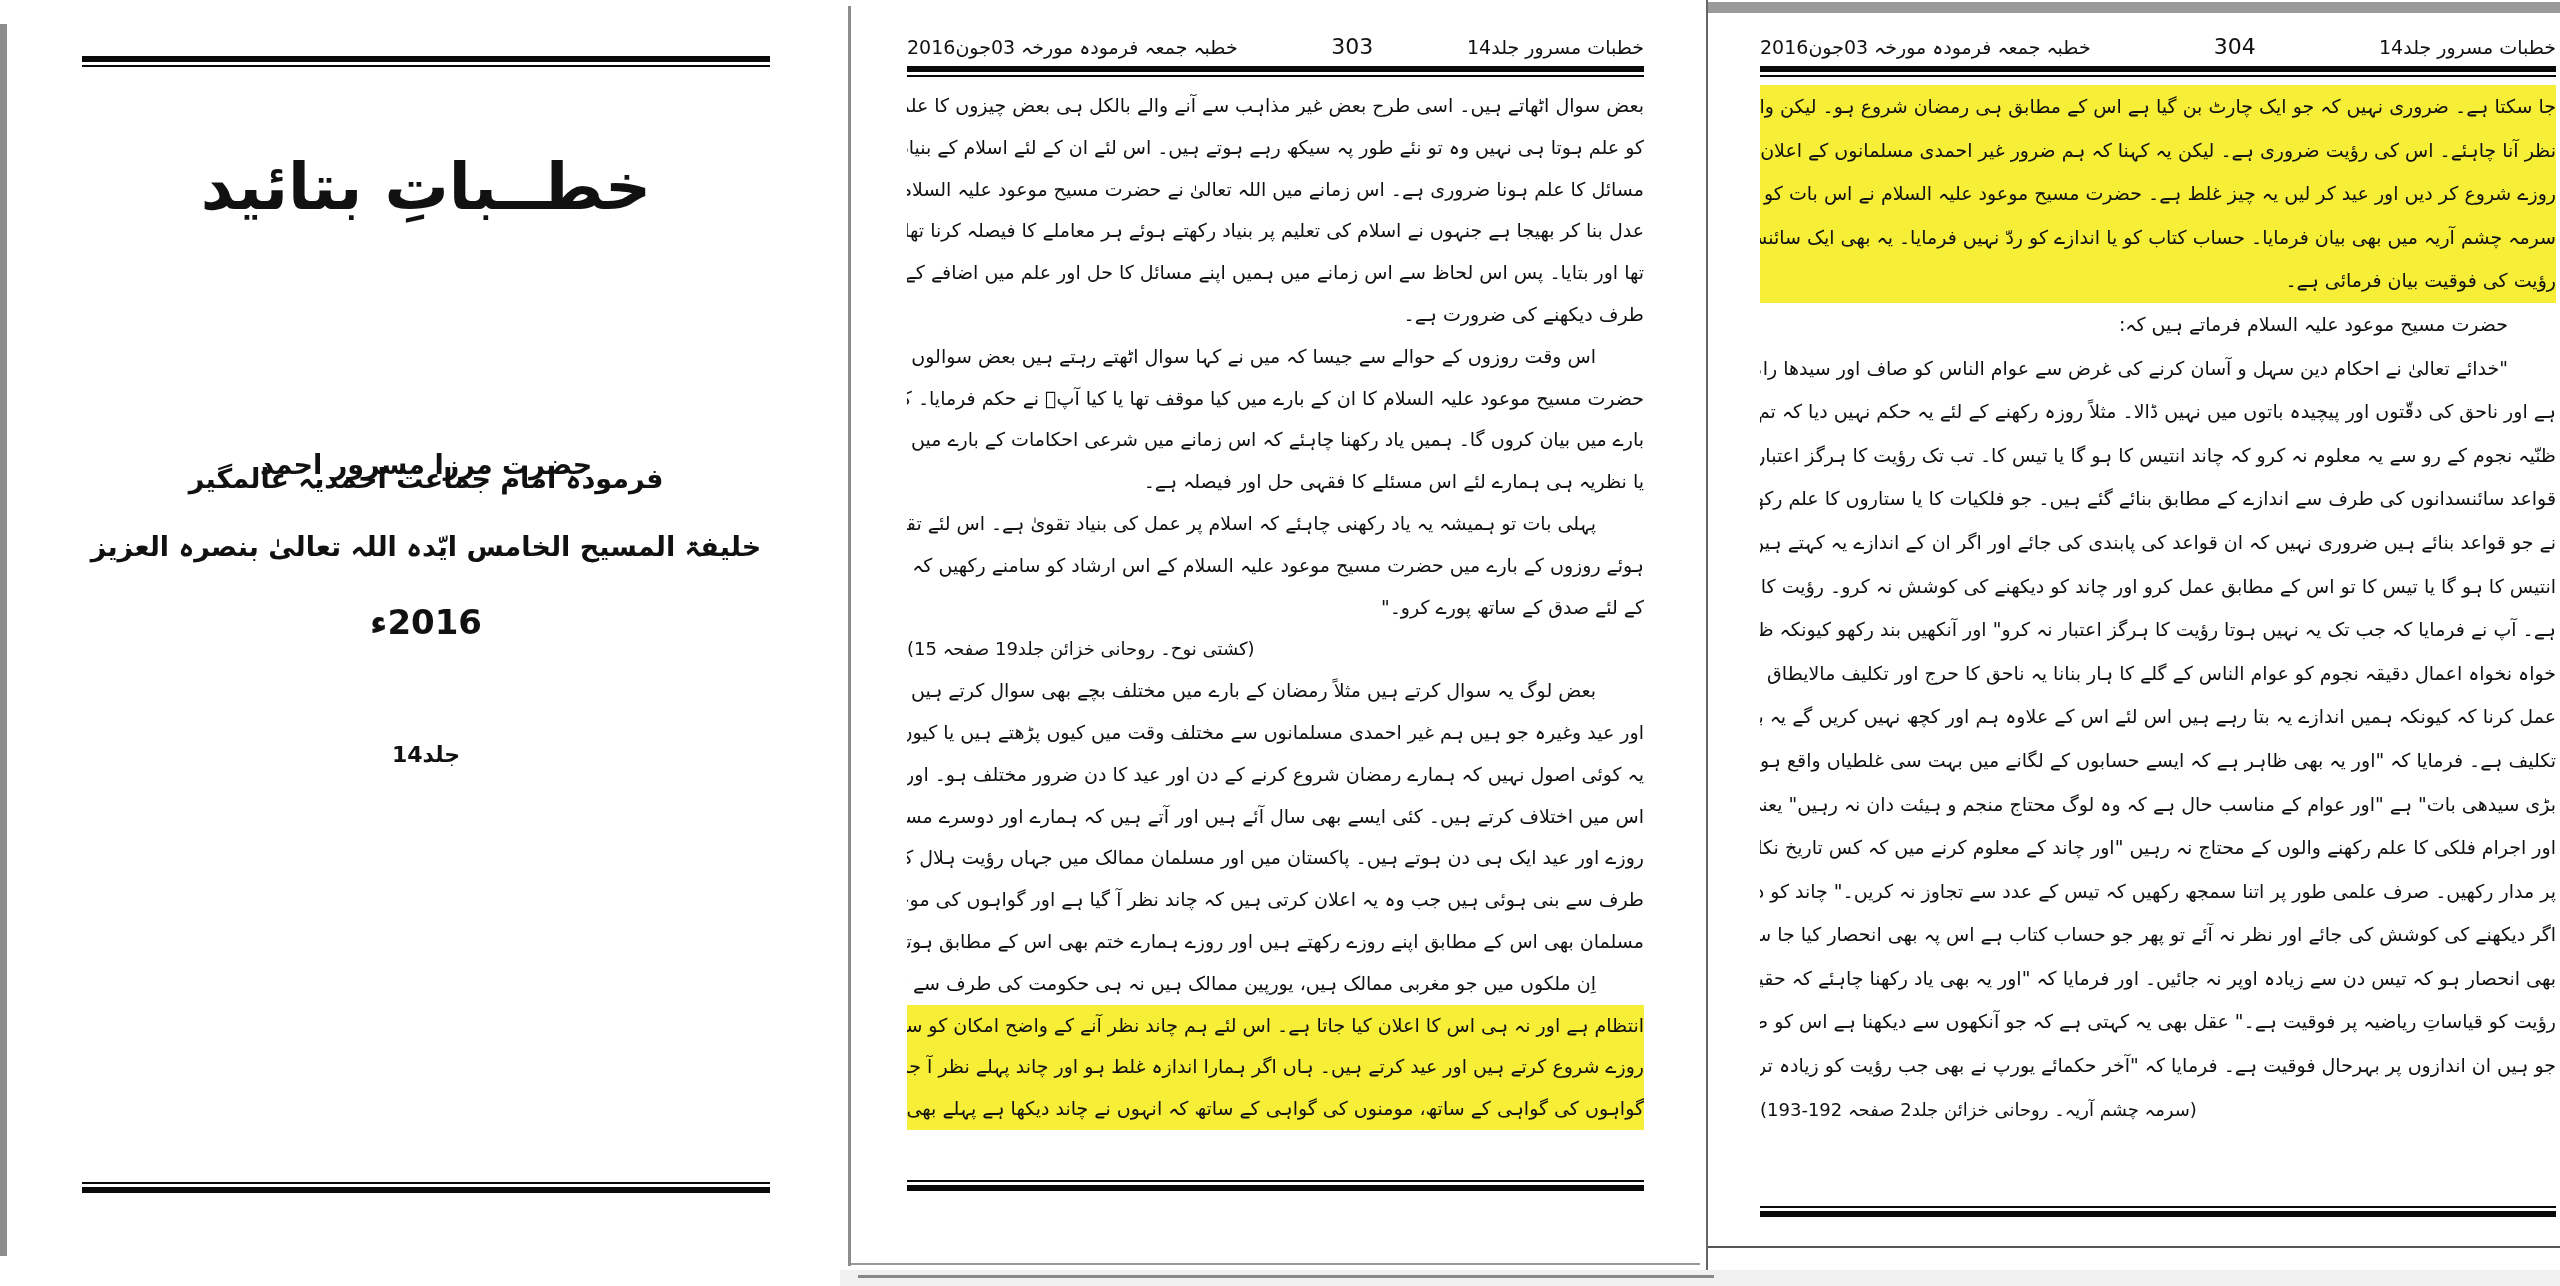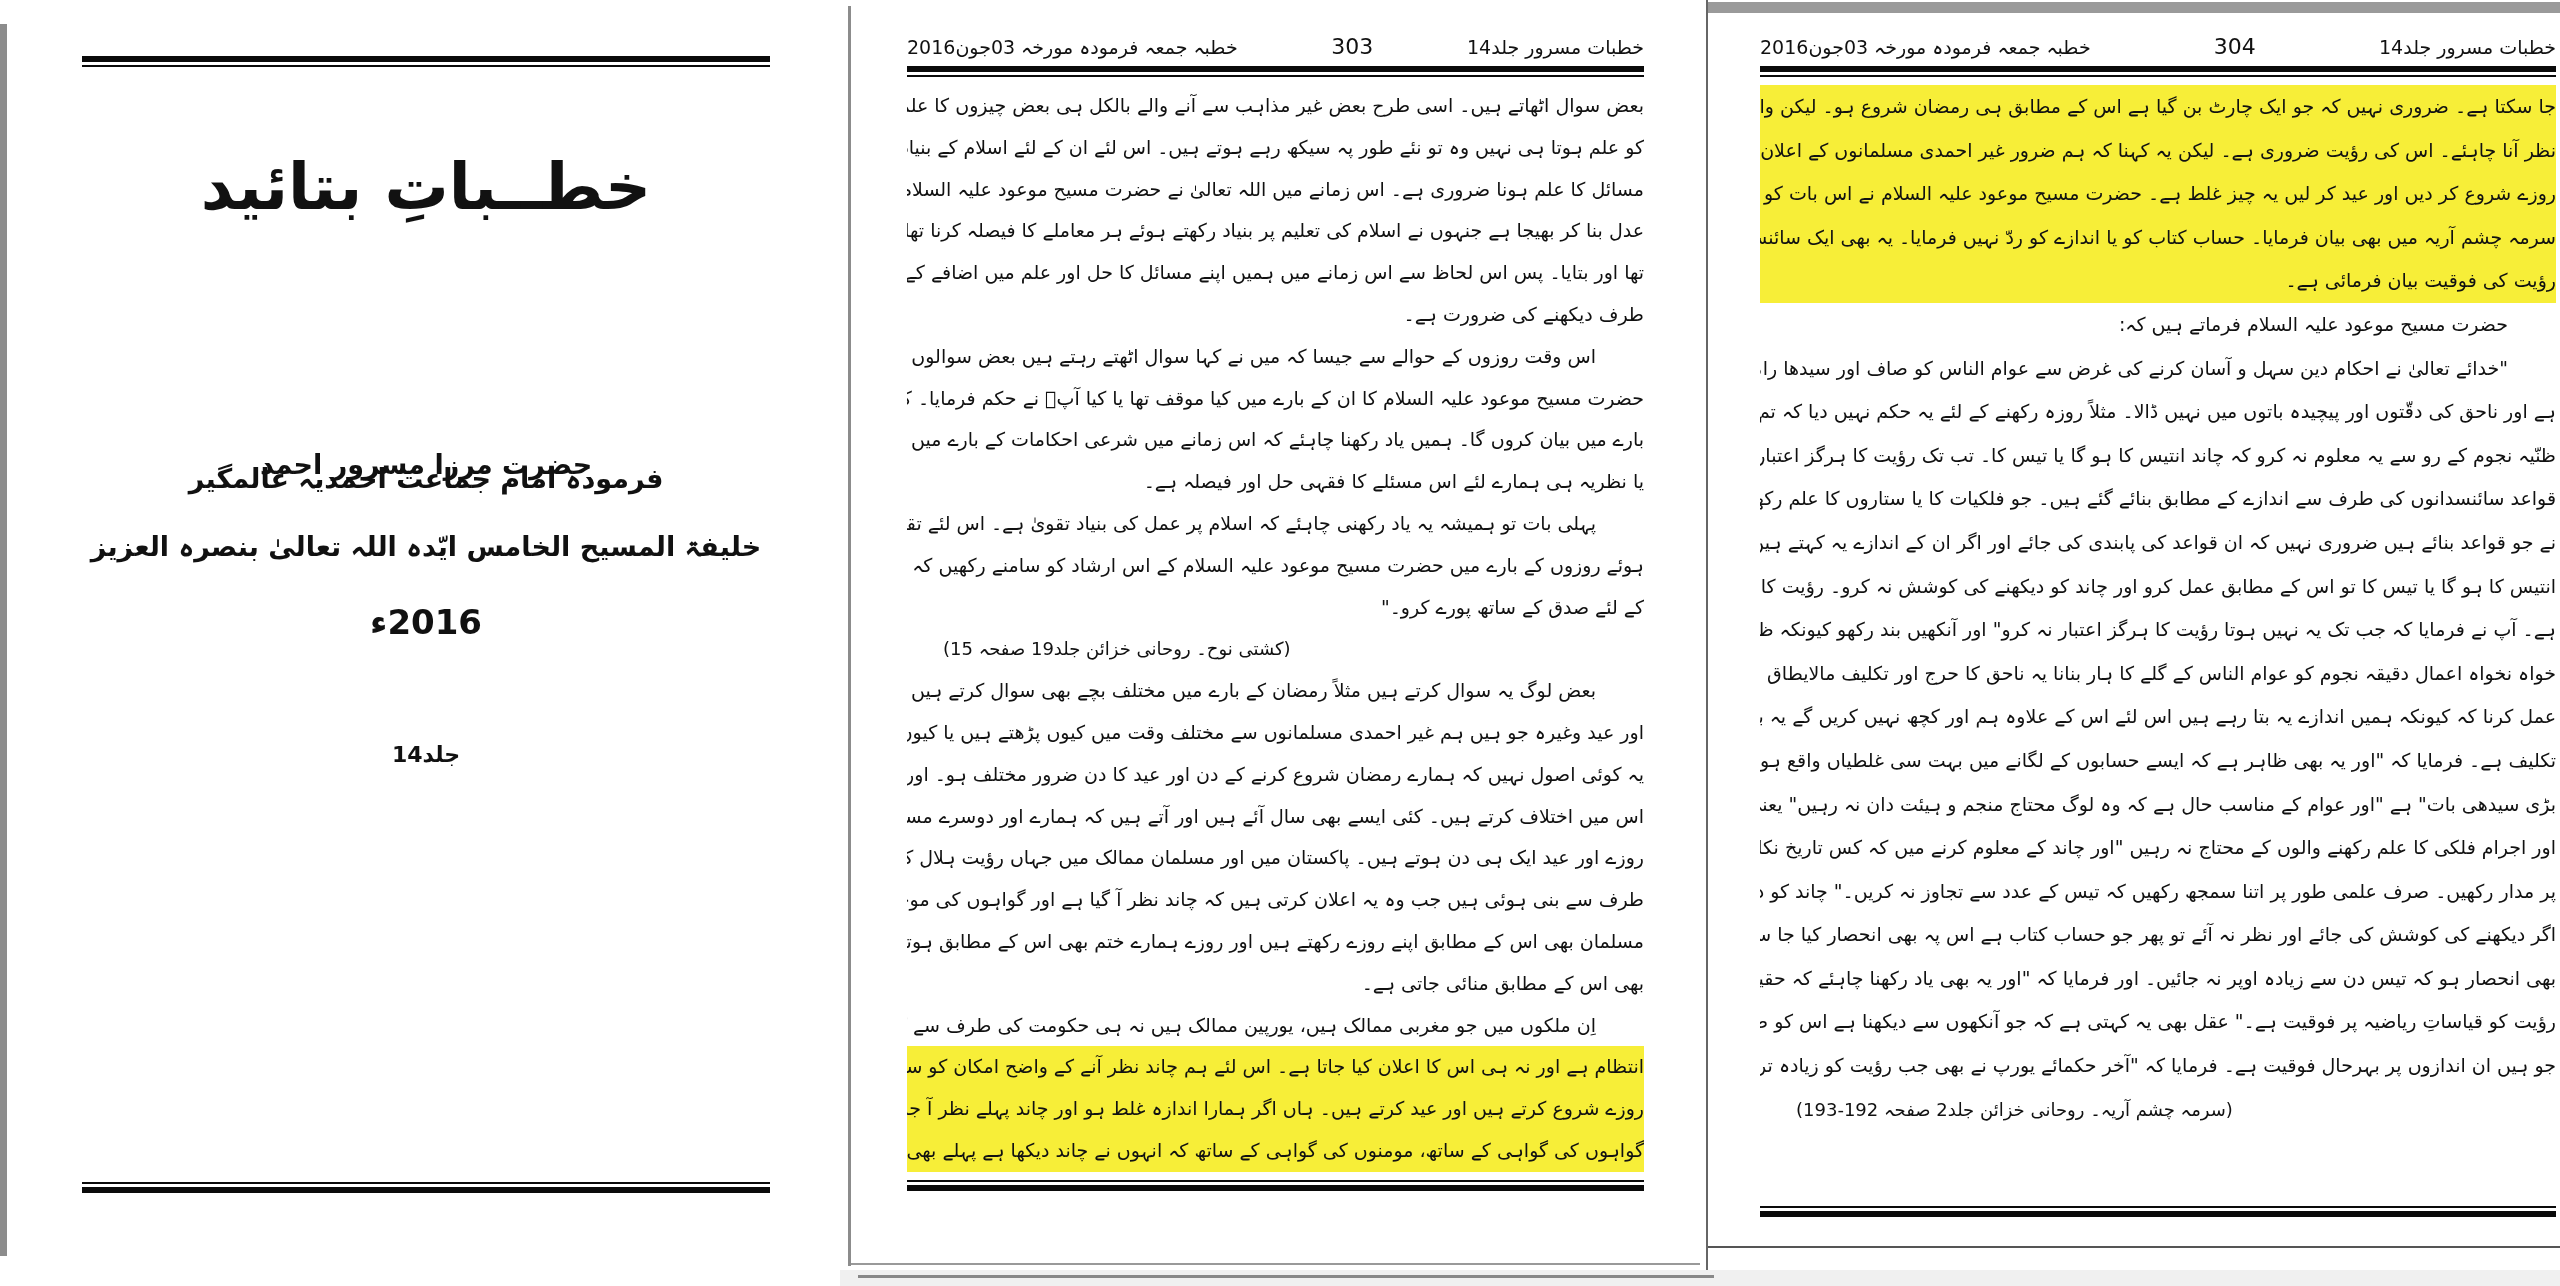--- a/index.html
+++ b/index.html
@@ -21,21 +21,21 @@
   #page303 .pg-inner{padding:0 56px;}
   #page304 .pg-inner{padding:0 6px 0 52px;}
   .pg-header{display:flex;justify-content:space-between;align-items:baseline;
              padding-top:34px;font-size:19px;white-space:nowrap;}
   .pg-num{font-size:22px;}
   .hdr-rule{margin-top:7px;}
   .lines{margin-top:8px;}
   .ln{height:var(--lh);line-height:var(--lh);overflow:hidden;font-size:19px;
       text-align:justify;text-align-last:justify;white-space:nowrap;}
   .a-e{text-align-last:right;}
-  .a-l{text-align:left;text-align-last:left;margin-left:36px;}
+  .a-l{text-align:left;text-align-last:left;}
   .ind{padding-right:48px;}
   .hl{background:var(--hl,#f7ee38);}
   .cit{font-size:18px;}
   .top-bar{position:absolute;top:2px;left:0;right:0;height:11px;background:#9a9a9a;}
   .abs-rule{position:absolute;}
 </style>
 </head>
 <body>
 
 <div id="screen">
@@ -90,21 +90,20 @@
           <div class="ln a-j">ہوئے روزوں کے بارے میں حضرت مسیح موعود علیہ السلام کے اس ارشاد کو سامنے رکھیں کہ "اپنے روزوں کو خدا</div>
           <div class="ln a-e">کے لئے صدق کے ساتھ پورے کرو۔"</div>
           <div class="ln a-l cit">(کشتی نوح۔ روحانی خزائن جلد19 صفحہ 15)</div>
           <div class="ln a-j ind">بعض لوگ یہ سوال کرتے ہیں مثلاً رمضان کے بارے میں مختلف بچے بھی سوال کرتے ہیں کہ رمضان</div>
           <div class="ln a-j">اور عید وغیرہ جو ہیں ہم غیر احمدی مسلمانوں سے مختلف وقت میں کیوں پڑھتے ہیں یا کیوں شروع کرتے ہیں۔ اوّل تو</div>
           <div class="ln a-j">یہ کوئی اصول نہیں کہ ہمارے رمضان شروع کرنے کے دن اور عید کا دن ضرور مختلف ہو۔ اور نہ ہی ہم جان بوجھ کر</div>
           <div class="ln a-j">اس میں اختلاف کرتے ہیں۔ کئی ایسے بھی سال آئے ہیں اور آتے ہیں کہ ہمارے اور دوسرے مسلمانوں کے</div>
           <div class="ln a-j">روزے اور عید ایک ہی دن ہوتے ہیں۔ پاکستان میں اور مسلمان ممالک میں جہاں رؤیت ہلال کمیٹیاں حکومت کی</div>
           <div class="ln a-j">طرف سے بنی ہوئی ہیں جب وہ یہ اعلان کرتی ہیں کہ چاند نظر آ گیا ہے اور گواہوں کی موجودگی ہے تو ہم احمدی</div>
           <div class="ln a-j">مسلمان بھی اس کے مطابق اپنے روزے رکھتے ہیں اور روزے ہمارے ختم بھی اس کے مطابق ہوتے ہیں اور عید</div>
-          <div class="ln a-e">بھی اس کے مطابق منائی جاتی ہے۔</div>
           <div class="ln a-j ind">اِن ملکوں میں جو مغربی ممالک ہیں، یورپین ممالک ہیں نہ ہی حکومت کی طرف سے کسی رؤیت ہلال کا</div>
           <div class="ln a-j hl">انتظام ہے اور نہ ہی اس کا اعلان کیا جاتا ہے۔ اس لئے ہم چاند نظر آنے کے واضح امکان کو سامنے رکھتے ہوئے</div>
           <div class="ln a-j hl">روزے شروع کرتے ہیں اور عید کرتے ہیں۔ ہاں اگر ہمارا اندازہ غلط ہو اور چاند پہلے نظر آ جائے تو پھر عاقل بالغ</div>
           <div class="ln a-j hl">گواہوں کی گواہی کے ساتھ، مومنوں کی گواہی کے ساتھ کہ انہوں نے چاند دیکھا ہے پہلے بھی رمضان شروع کیا</div>
         </div>
       <div class="abs-rule" style="left:56px;right:56px;top:1180px;">
         <div class="hr-thin"></div>
           <div class="hr-gap"></div>
           <div class="hr-thick"></div>
       </div>

